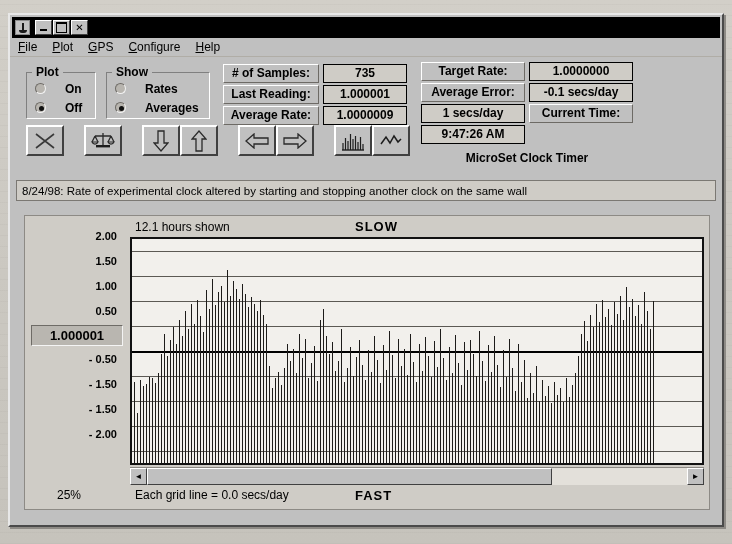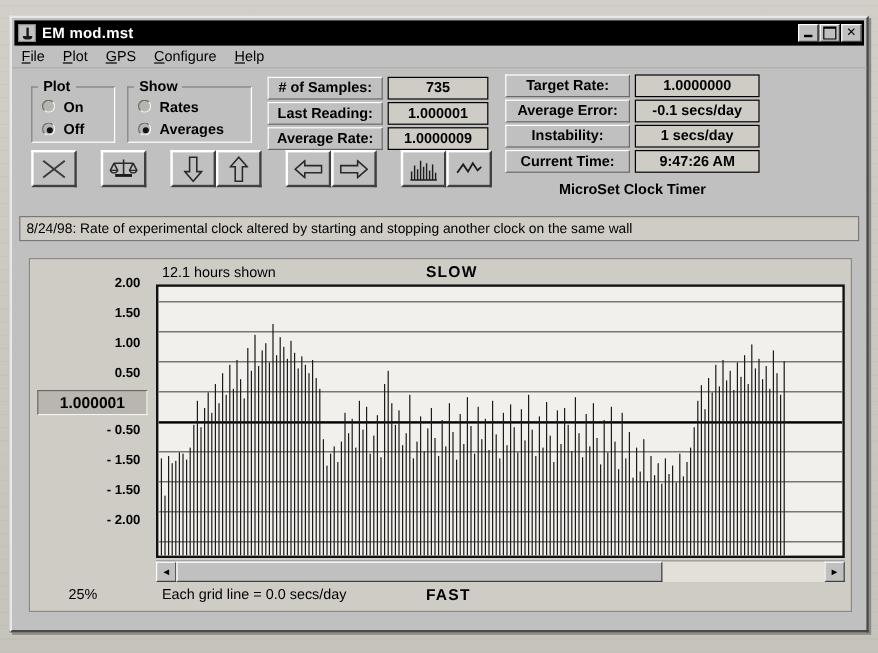--- a/index.html
+++ b/index.html
@@ -89,21 +89,21 @@
     border: 1px solid #ffffff;
     border-top-color: #808080; border-left-color: #808080;
     margin: 0; padding: 0;
   }
   fieldset.grp > legend {
     font-size: 12px; font-weight: bold; padding: 0 4px; margin-left: 5px;
   }
   #grp-plot { left: 16px; top: 8px; width: 70px; height: 54px; }
   #grp-show { left: 96px; top: 8px; width: 104px; height: 54px; }
   .radio-row {
-    display: flex; align-items: center; gap: 7px;
+    display: flex; align-items: center; gap: 19px;
     font-size: 12px; font-weight: bold; padding-left: 8px; height: 19px;
   }
   .radio {
     width: 11px; height: 11px; border-radius: 50%;
     background: #b8b5af;
     border-top: 1px solid #6e6b66; border-left: 1px solid #6e6b66;
     border-right: 1px solid #f2f2f2; border-bottom: 1px solid #f2f2f2;
     position: relative; flex: none;
   }
   .radio.on::after {
@@ -229,21 +229,20 @@
 </style>
 </head>
 <body>
 
 <div id="page-bg"></div>
 
 <div id="window">
 
   <div id="titlebar">
     <div id="app-icon"></div>
-    <div id="title-text">EM mod.mst</div>
     <div class="tb-btns">
       <div class="tb-btn tb-min">
           <span></span>
         </div>
       <div class="tb-btn tb-max">
           <span></span>
         </div>
       <div class="tb-btn">
         <span>✕</span>
       </div>
@@ -291,21 +290,20 @@
       <div class="val">1.000001</div>
       <div class="lbl">Average Rate:</div>
       <div class="val">1.0000009</div>
     </div>
 
     <div class="statgrid" id="stats-right">
       <div class="lbl">Target Rate:</div>
       <div class="val">1.0000000</div>
       <div class="lbl">Average Error:</div>
       <div class="val">-0.1 secs/day</div>
-      <div class="lbl">Instability:</div>
       <div class="val">1 secs/day</div>
       <div class="lbl">Current Time:</div>
       <div class="val">9:47:26 AM</div>
     </div>
 
     <div id="brandline">MicroSet Clock Timer</div>
 
     <div id="toolbar">
       <div class="tbtn">
         <svg width="22" height="18" viewBox="0 0 22 18">

